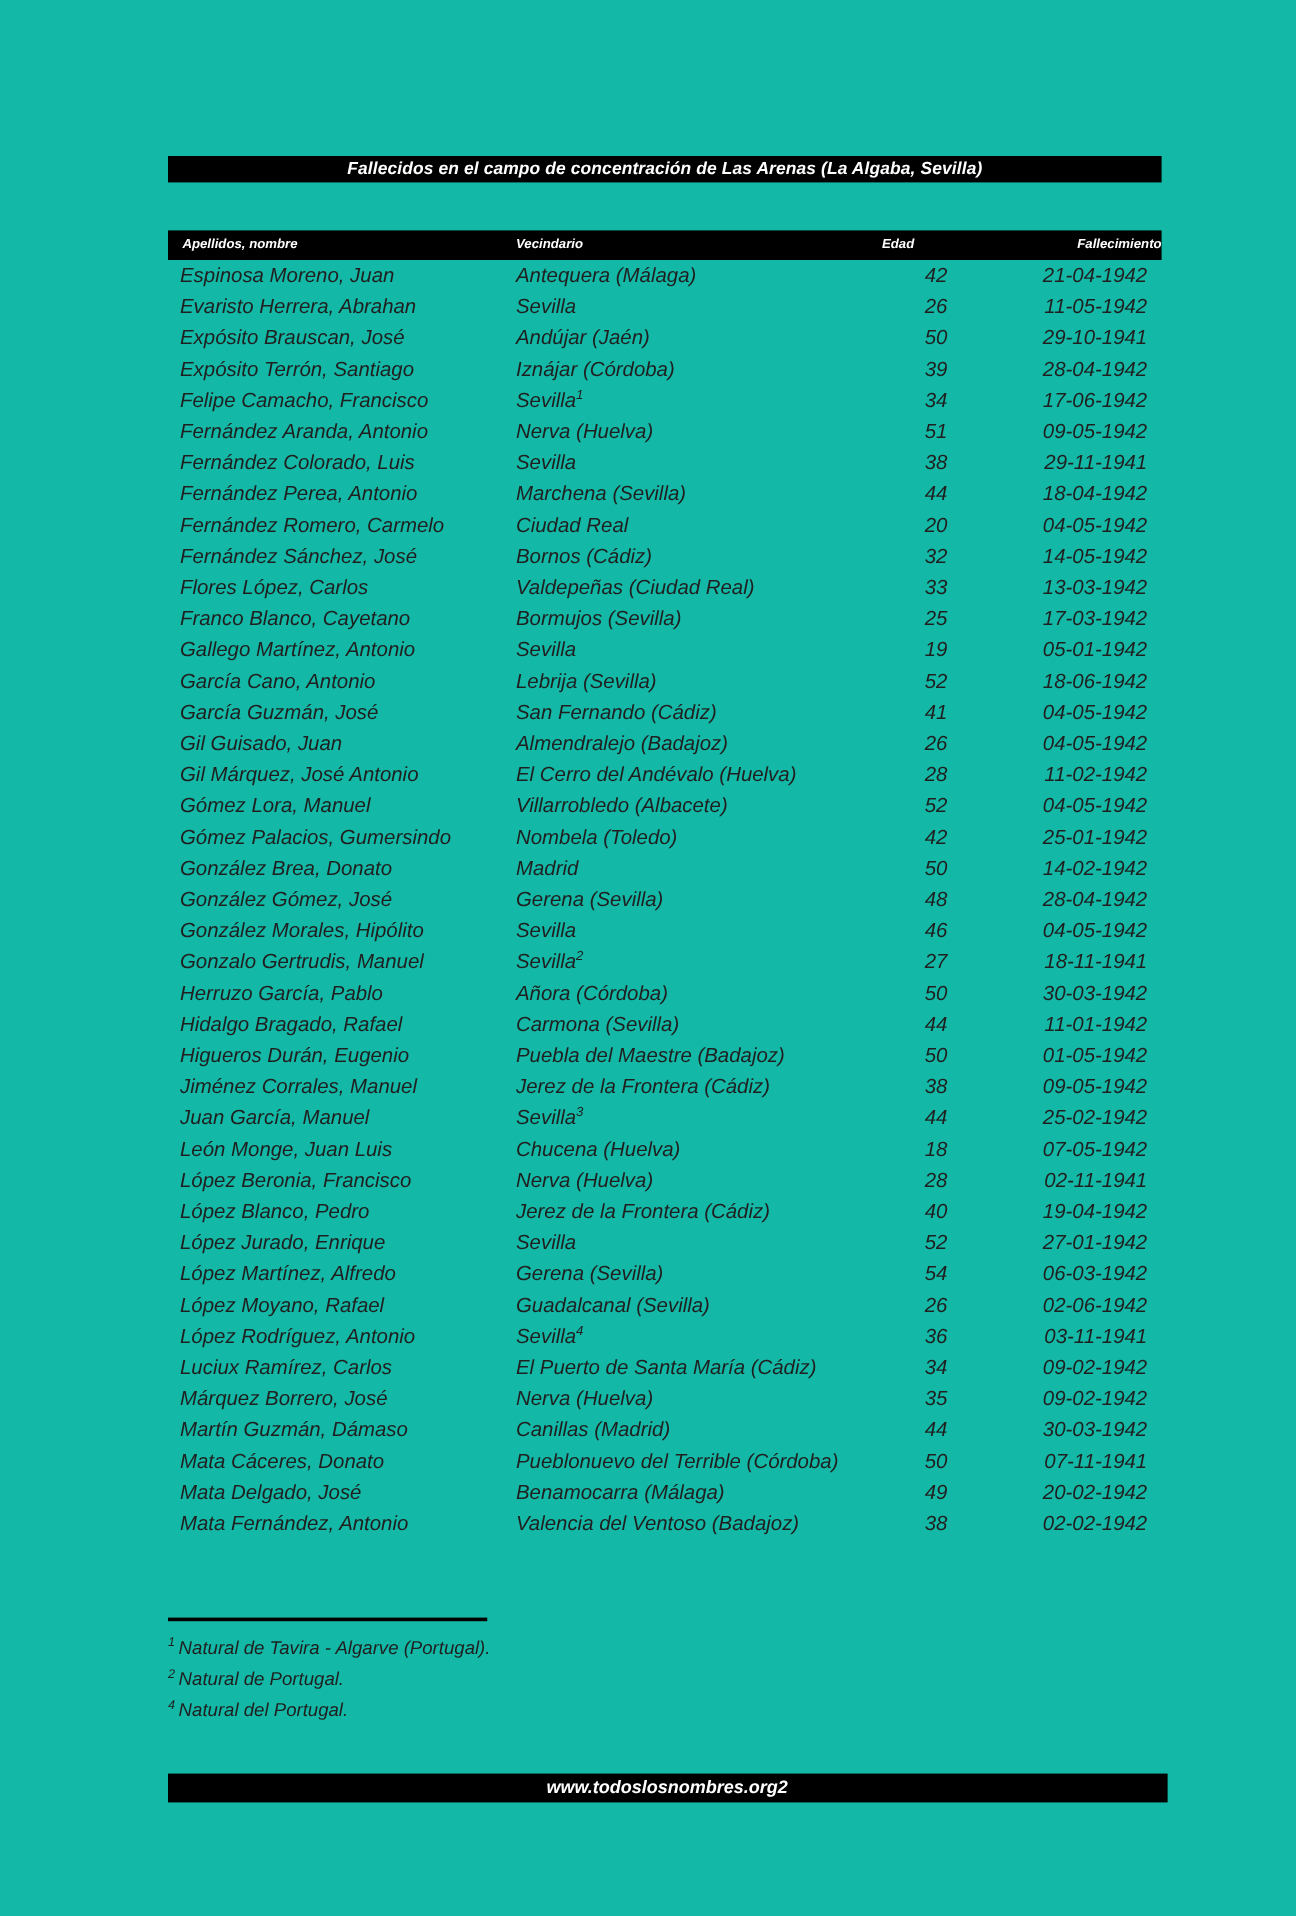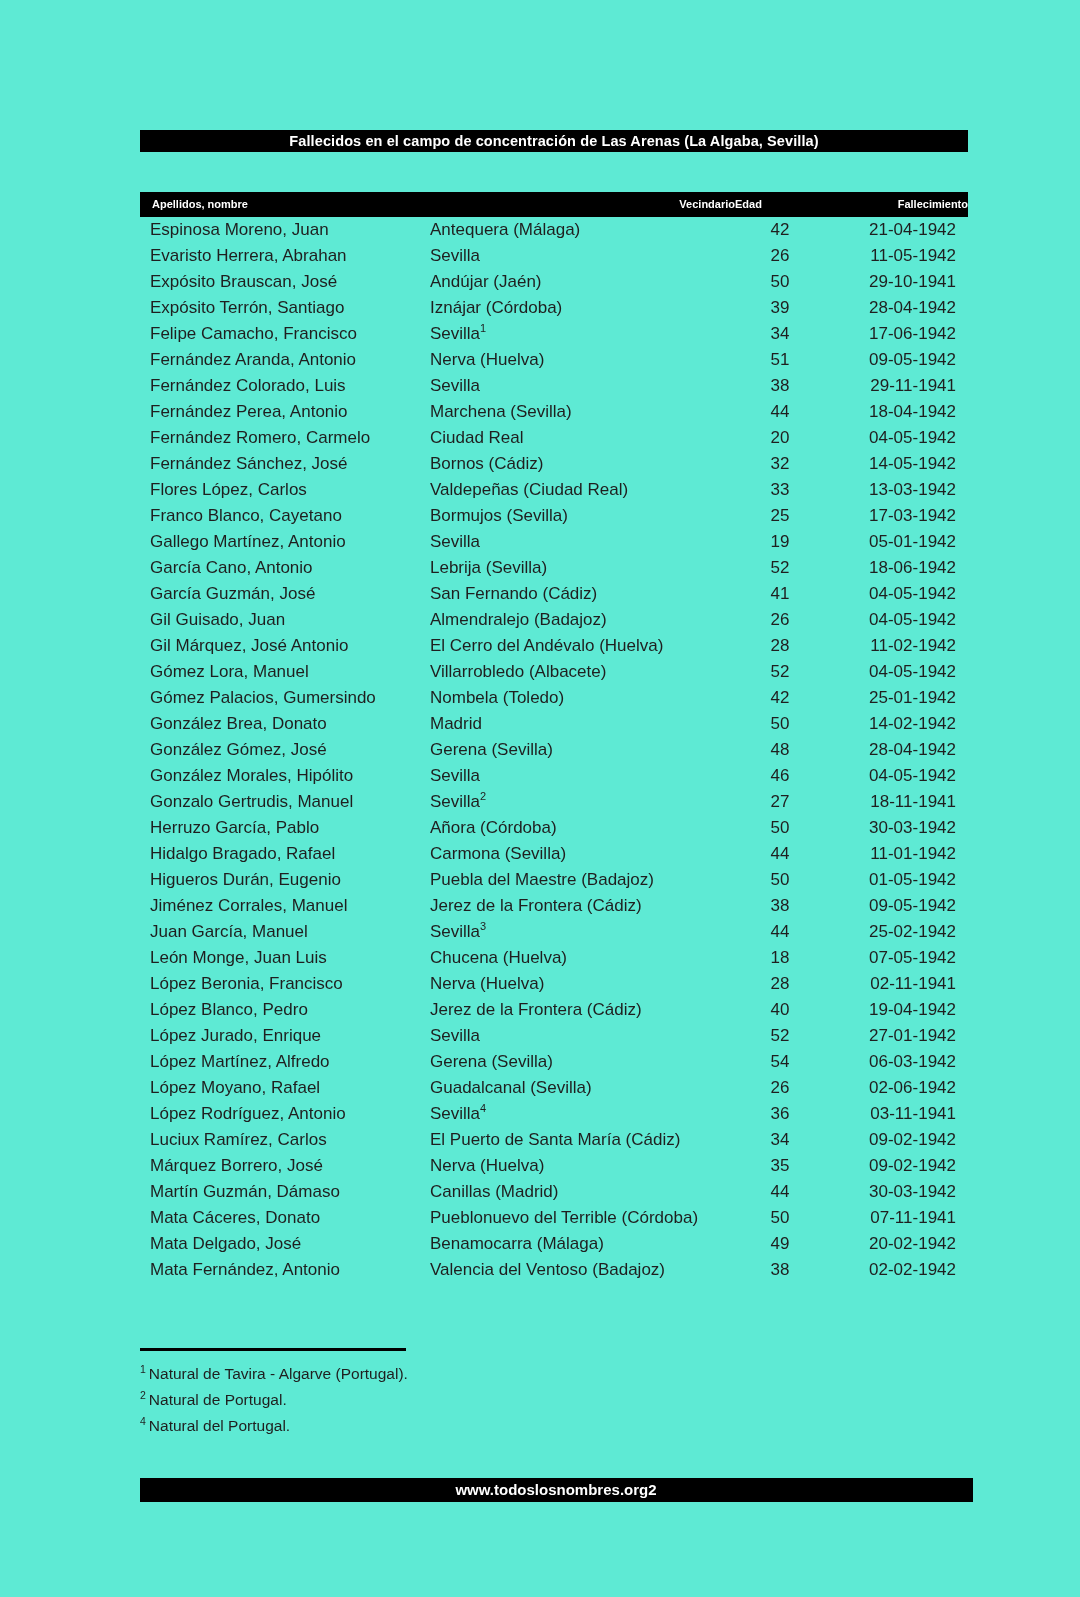--- a/index.html
+++ b/index.html
@@ -4,21 +4,21 @@
 <style>
   * { margin: 0; padding: 0; box-sizing: border-box; }
   html, body { background: #ffffff; }
   body {
     width: 1080px;
     height: 1597px;
     position: relative;
     font-family: "Liberation Sans", sans-serif;
     color: #1c1c1c;
   }
-  .page { position: absolute; inset: 0; background: #5eead4; }
+  .page { position: absolute; inset: 0; background: #14b8a6; font-style: italic; }
 
   .title-bar {
     position: absolute;
     left: 140px; top: 130px;
     width: 828px; height: 22px;
     background: #000000;
     color: #ffffff;
     font-weight: bold;
     font-size: 14.5px;
     line-height: 22px;
@@ -42,21 +42,21 @@
     background: #000000;
     color: #ffffff;
     font-weight: bold;
     font-size: 11px;
     height: 25px;
     line-height: 25px;
     white-space: nowrap;
     overflow: hidden;
   }
   th.h-name  { text-align: left;  padding-left: 12px; }
-  th.h-place { text-align: right;  padding-left: 5px; }
+  th.h-place { text-align: left;  padding-left: 5px; }
   th.h-age   { text-align: left; margin-top: 20px; }
   th.h-date  { text-align: right; }
 
   table.roster tbody td {
     font-size: 17px;
     height: 26px;
     line-height: 26px;
     white-space: nowrap;
     overflow: hidden;
     color: #1f1f1f;

